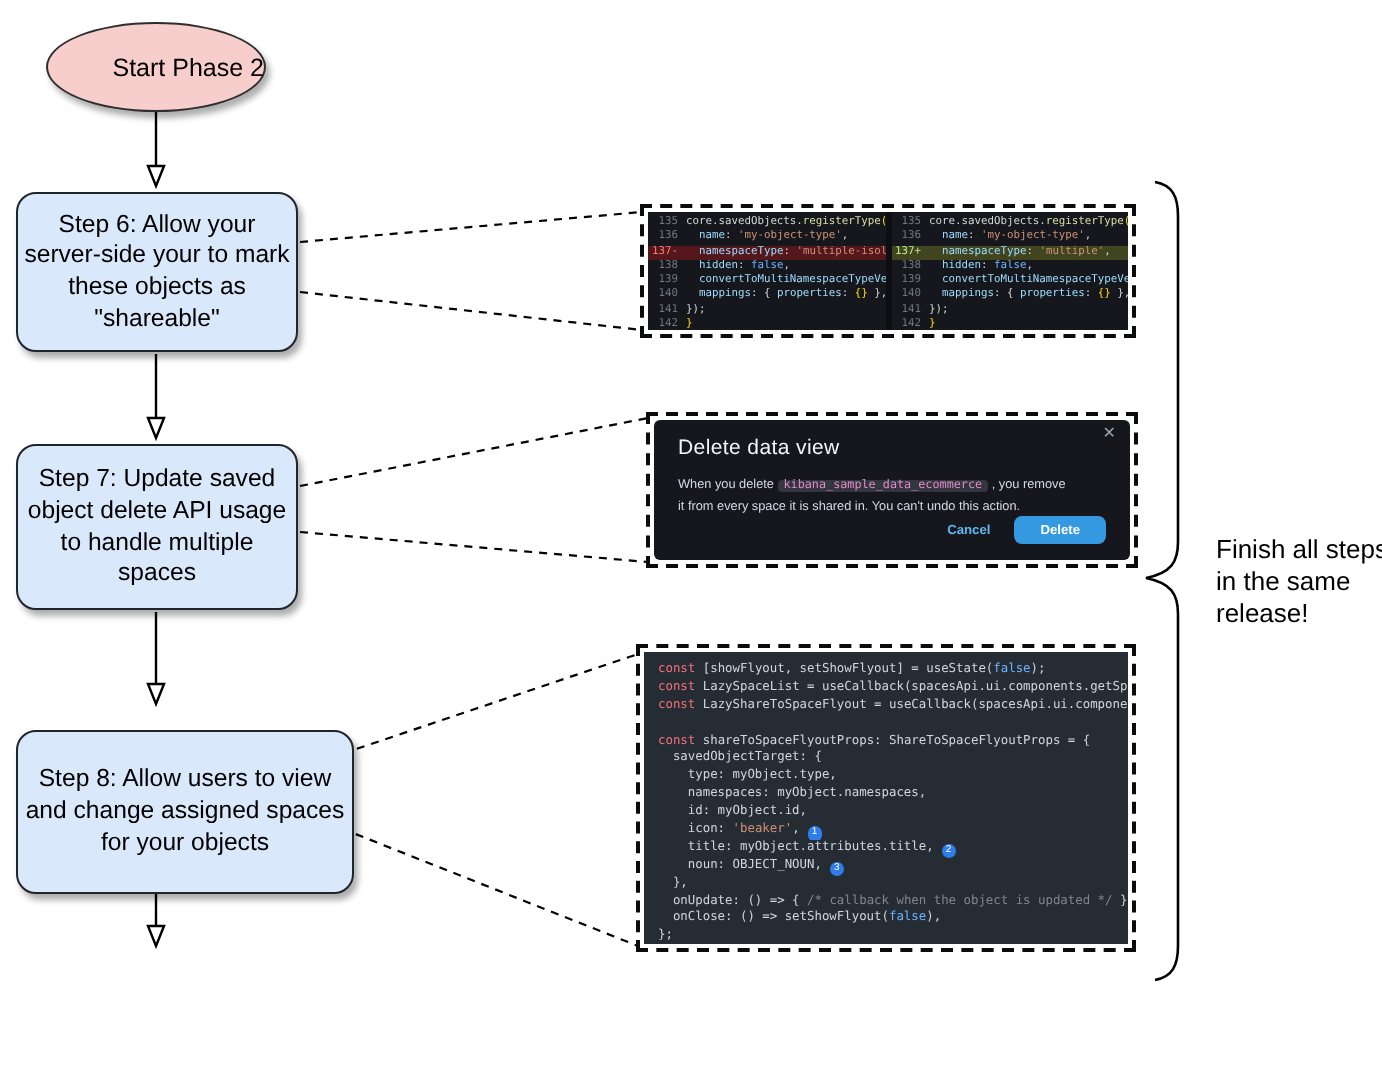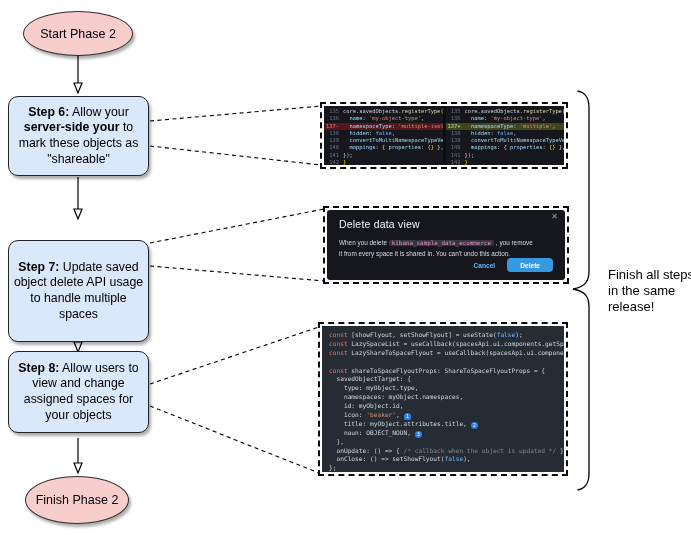--- a/index.html
+++ b/index.html
@@ -1,27 +1,27 @@
 <!DOCTYPE html>
 <html><head>
 <meta charset="utf-8">
 <style>
   html,body{margin:0;padding:0;background:#fff;-webkit-text-size-adjust:none;}
   .canvas{position:relative;width:691px;height:535px;background:#ffffff;overflow:hidden;
           font-family:"Liberation Sans",sans-serif;color:#000;}
   .overlay{position:absolute;left:0;top:0;width:691px;height:535px;pointer-events:none;}
 
   
-  .node{position:absolute;box-sizing:border-box;display:flex;align-items:center;justify-content:center;
+  .node{position:absolute;box-sizing:border-box;display:flex;align-items:center;justify-content:flex-end;
         text-align:center;}
   .ellipse{background:#f8cecc;border:1.5px solid #2e2e2e;border-radius:50%;font-size:12.5px;
            box-shadow:2px 3px 3px rgba(0,0,0,0.32);}
   .step{background:#dae8fc;border:1.5px solid #20242b;border-radius:10px;font-size:12.3px;line-height:1.28;
         padding:4px 3px;box-shadow:2px 3px 3px rgba(0,0,0,0.32);}
-  .step b{font-weight:bold;}
+  .step b{font-weight:normal;}
 
   
   .frame{position:absolute;box-sizing:border-box;border:2.4px dashed #0c0c0c;padding:2px;background:#fff;}
 
   
   .diff{width:100%;height:100%;background:#0d0e12;display:flex;gap:3px;overflow:hidden;}
   .diff-panel{flex:1;background:#15171c;overflow:hidden;padding-top:2px;}
   .code-line{white-space:pre;overflow:hidden;}
   .diff .code-line{height:7.3px;font:5.4px/7.3px "DejaVu Sans Mono",monospace;color:#d4d4d4;}
   .ln{display:inline-block;width:15px;text-align:right;padding-right:4px;color:#6e7681;}
@@ -88,31 +88,28 @@
   </svg>
 
   <div class="node ellipse" style="left:23px;top:11px;width:110px;height:45px">
     <span>Start Phase 2</span>
   </div>
 
   <div class="node step" style="left:8px;top:96px;width:141px;height:80px">
     <span><b>Step 6:</b><span> Allow your </span><b>server-side your</b><span> to mark these objects as "shareable"</span></span>
   </div>
 
-  <div class="node step" style="left:8px;top:240px;width:141px;height:102px">
+  <div class="node step" style="left:8px;top:222px;width:141px;height:83px">
     <span><b>Step 7:</b><span> Update saved object delete API usage to handle multiple spaces</span></span>
   </div>
 
-  <div class="node step" style="left:8px;top:351px;width:141px;height:82px">
+  <div class="node step" style="left:8px;top:365px;width:169px;height:82px">
     <span><b>Step 8:</b><span> Allow users to view and change assigned spaces for your objects</span></span>
   </div>
 
-  <div class="node ellipse" style="left:25px;top:476px;width:104px;height:48px">
-    <span>Finish Phase 2</span>
-  </div>
 
   <div class="frame" style="left:320px;top:102px;width:248px;height:67px">
     <div class="diff">
       <div class="diff-panel">
           <div class="code-line"><span class="ln">135</span><span class="tk-d">core.savedObjects.</span><span class="tk-f">registerType</span><span class="tk-g">({</span></div>
           <div class="code-line"><span class="ln">136</span><span class="tk-d">  </span><span class="tk-k">name</span><span class="tk-d">: </span><span class="tk-s">'my-object-type'</span><span class="tk-d">,</span></div>
           <div class="code-line del"><span class="ln">137-</span><span class="tk-d">  </span><span class="tk-k">namespaceType</span><span class="tk-d">: </span><span class="tk-s">'multiple-isolated'</span></div>
           <div class="code-line"><span class="ln">138</span><span class="tk-d">  </span><span class="tk-k">hidden</span><span class="tk-d">: </span><span class="tk-b">false</span><span class="tk-d">,</span></div>
           <div class="code-line"><span class="ln">139</span><span class="tk-d">  </span><span class="tk-k">convertToMultiNamespaceTypeVersion</span></div>
           <div class="code-line"><span class="ln">140</span><span class="tk-d">  </span><span class="tk-k">mappings</span><span class="tk-d">: { </span><span class="tk-k">properties</span><span class="tk-d">: </span><span class="tk-g">{}</span><span class="tk-d"> },</span></div>

